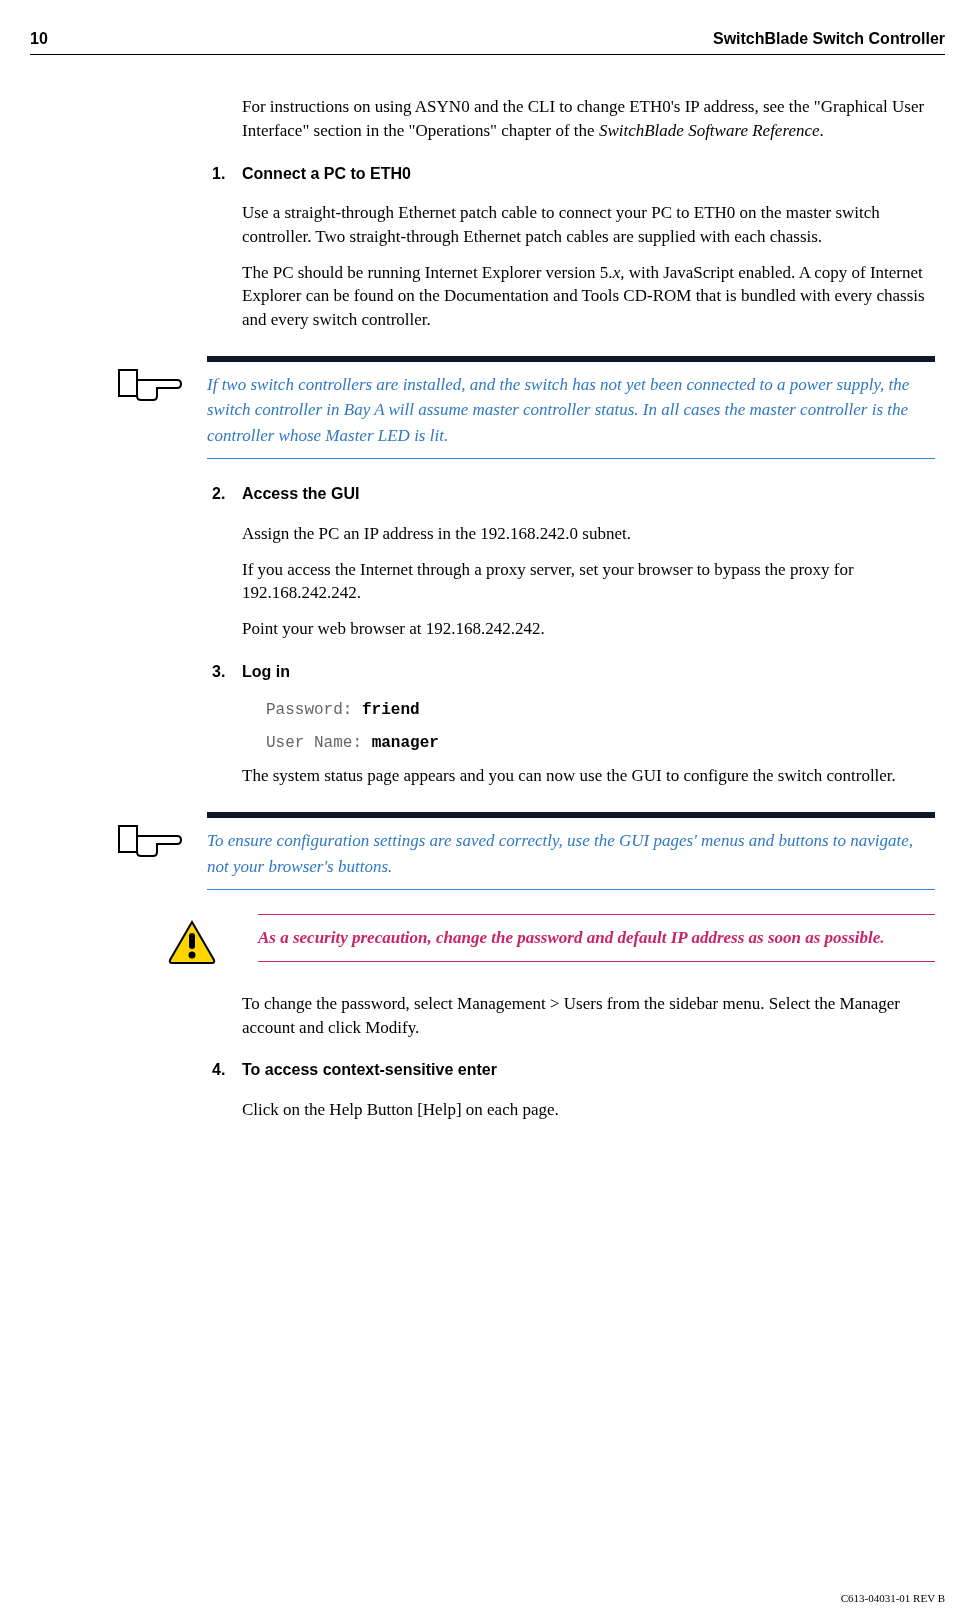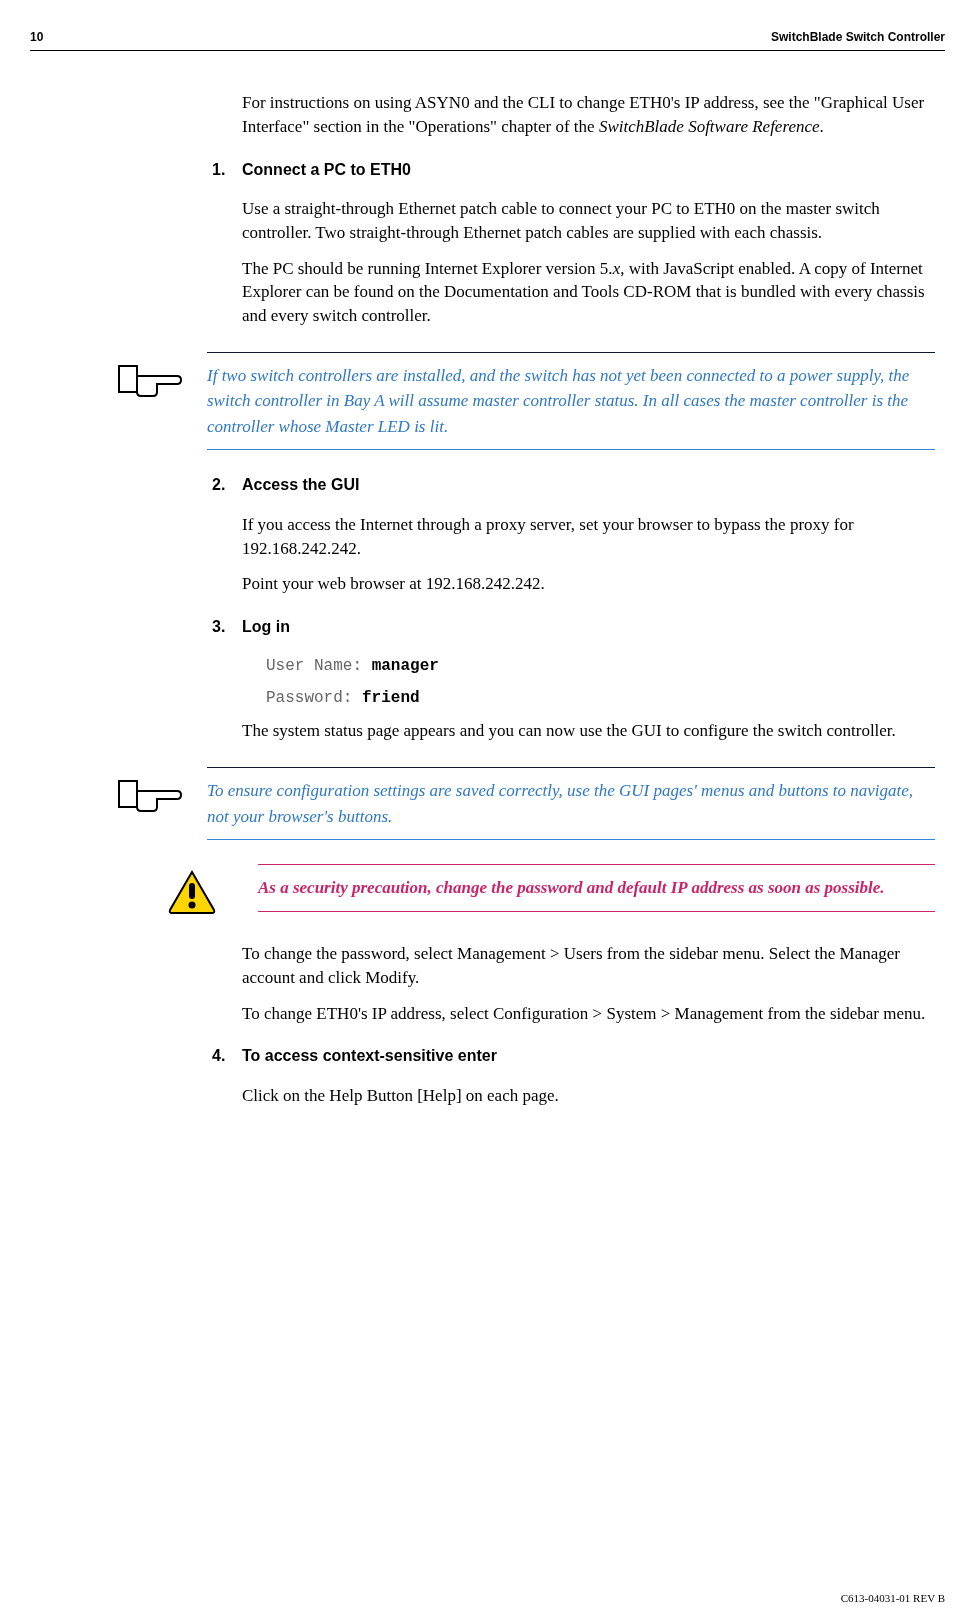--- a/index.html
+++ b/index.html
@@ -17,21 +17,21 @@
     position: relative;
   }
   .header {
     display: flex;
     justify-content: space-between;
     border-bottom: 1px solid #000;
     padding-bottom: 6px;
     margin-bottom: 40px;
     font-family: 'Segoe UI', Arial, sans-serif;
     font-weight: bold;
-    font-size: 12px;
+    font-size: 16px;
   }
   .main {
     margin-left: 212px;
     margin-right: 10px;
     font-size: 17px;
     line-height: 1.4;
   }
   .main p { margin-bottom: 12px; }
   .step-title {
     font-family: 'Segoe UI', Arial, sans-serif;
@@ -50,21 +50,21 @@
     margin-left: -125px;
   }
   .note-icon {
     width: 70px;
     flex-shrink: 0;
     margin-right: 20px;
     margin-top: 8px;
   }
   .note-body {
     flex: 1;
-    border-top: 1px solid #0f172a;
+    border-top: 6px solid #0f172a;
     border-bottom: 1px solid #3386d8;
     padding: 10px 0;
     color: #2f78c4;
     font-style: italic;
     font-size: 17px;
     line-height: 1.5;
   }
   .caution-row {
     display: flex;
     align-items: flex-start;
@@ -140,31 +140,32 @@
           <path d="M20 16 L48 16 Q54 16 54 20 Q54 24 48 24 L40 24 L40 32 Q40 36 36 36 L24 36 Q20 36 20 32 Z" fill="#fff" stroke="#000" stroke-width="2"></path>
           <path d="M48 16 L60 16 Q64 16 64 20 Q64 24 60 24 L48 24" fill="#fff" stroke="#000" stroke-width="2"></path>
         </svg>
       </div>
       <div class="note-body">If two switch controllers are installed, and the switch has not yet been connected to a power supply, the switch controller in Bay A will assume master controller status. In all cases the master controller is the controller whose Master LED is lit.</div>
     </div>
 
     <div class="step-title">
       <span class="step-num">2.</span><span>Access the GUI</span>
     </div>
+    <p>Assign the PC an IP address in the 192.168.242.0 subnet.</p>
     <p>If you access the Internet through a proxy server, set your browser to bypass the proxy for 192.168.242.242.</p>
     <p>Point your web browser at 192.168.242.242.</p>
 
     <div class="step-title">
       <span class="step-num">3.</span><span>Log in</span>
     </div>
     <div class="code-line">
-      <span>User Name: </span><span class="bold">manager</span>
+      <span>Password: </span><span class="bold">friend</span>
     </div>
     <div class="code-line">
-      <span>Password: </span><span class="bold">friend</span>
+      <span>User Name: </span><span class="bold">manager</span>
     </div>
     <p>The system status page appears and you can now use the GUI to configure the switch controller.</p>
 
     <div class="note-row">
       <div class="note-icon">
         <svg viewBox="0 0 70 40" width="70" height="40">
           <rect x="2" y="6" width="18" height="26" fill="none" stroke="#000" stroke-width="2"></rect>
           <path d="M20 16 L48 16 Q54 16 54 20 Q54 24 48 24 L40 24 L40 32 Q40 36 36 36 L24 36 Q20 36 20 32 Z" fill="#fff" stroke="#000" stroke-width="2"></path>
           <path d="M48 16 L60 16 Q64 16 64 20 Q64 24 60 24 L48 24" fill="#fff" stroke="#000" stroke-width="2"></path>
         </svg>
@@ -177,21 +178,20 @@
         <svg viewBox="0 0 50 45" width="50" height="45">
           <path d="M25 2 L47 40 Q48 43 45 43 L5 43 Q2 43 3 40 Z" fill="#ffd500" stroke="#000" stroke-width="2"></path>
           <rect x="22" y="13" width="6" height="16" rx="3" fill="#000"></rect>
           <circle cx="25" cy="35" r="3.5" fill="#000"></circle>
         </svg>
       </div>
       <div class="caution-body">As a security precaution, change the password and default IP address as soon as possible.</div>
     </div>
 
     <p>To change the password, select Management &gt; Users from the sidebar menu. Select the Manager account and click Modify.</p>
-    <p>To change ETH0's IP address, select Configuration &gt; System &gt; Management from the sidebar menu.</p>
 
     <div class="step-title">
       <span class="step-num">4.</span><span>To access context-sensitive enter</span>
     </div>
     <p>Click on the Help Button [Help] on each page.</p>
 
   </div>
 
   <div class="footer">C613-04031-01 REV B</div>
 </div>

